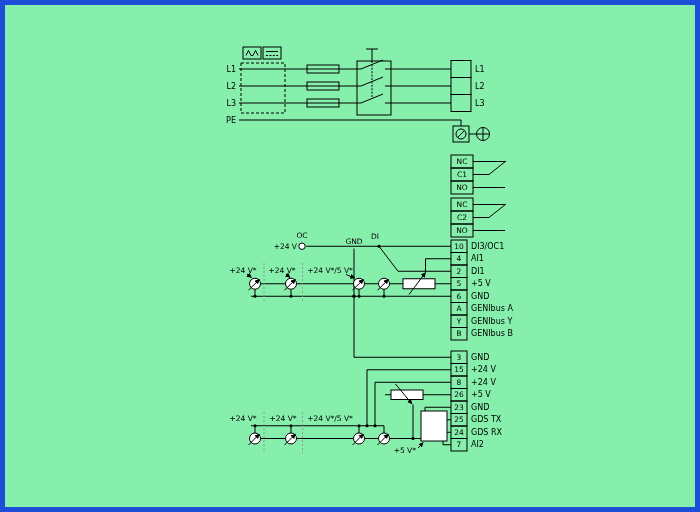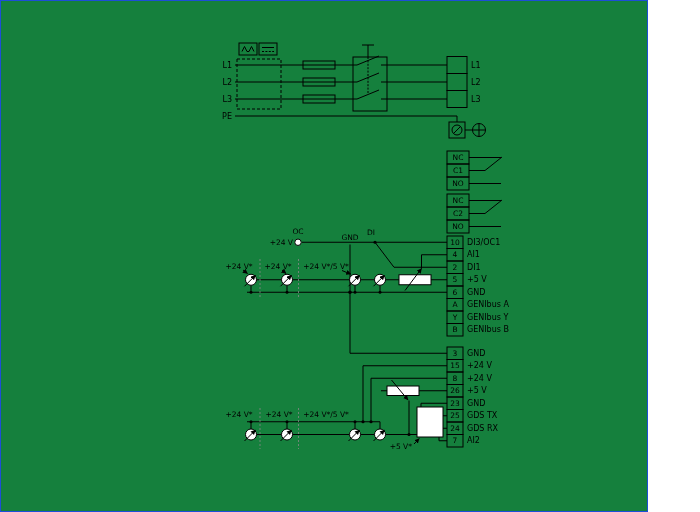--- a/index.html
+++ b/index.html
@@ -1,18 +1,18 @@
 <!DOCTYPE html>
 <html><head>
 <meta charset="utf-8">
 <style>
   html,body{margin:0;padding:0;background:#fff;}
   .screen{
-    position:relative;width:648px;height:512px;background:#15803d;
-    border:1px solid #1d4ed8;box-sizing:border-box;
+    position:relative;width:700px;height:512px;background:#86efac;
+    border:5px solid #1d4ed8;box-sizing:border-box;
     font-family:"DejaVu Sans","Liberation Sans",sans-serif;
   }
   svg{display:block;}
   svg text{font-size:8px;fill:#000;dominant-baseline:central;}
   svg text.num{font-size:7.5px;}
   svg text.ann{font-size:7.5px;}
   .tm{text-anchor:middle}
   .te{text-anchor:end}
   .w{fill:none;stroke:#000;stroke-width:1;}
   .wd{fill:none;stroke:#000;stroke-width:1;stroke-dasharray:3 2;}

